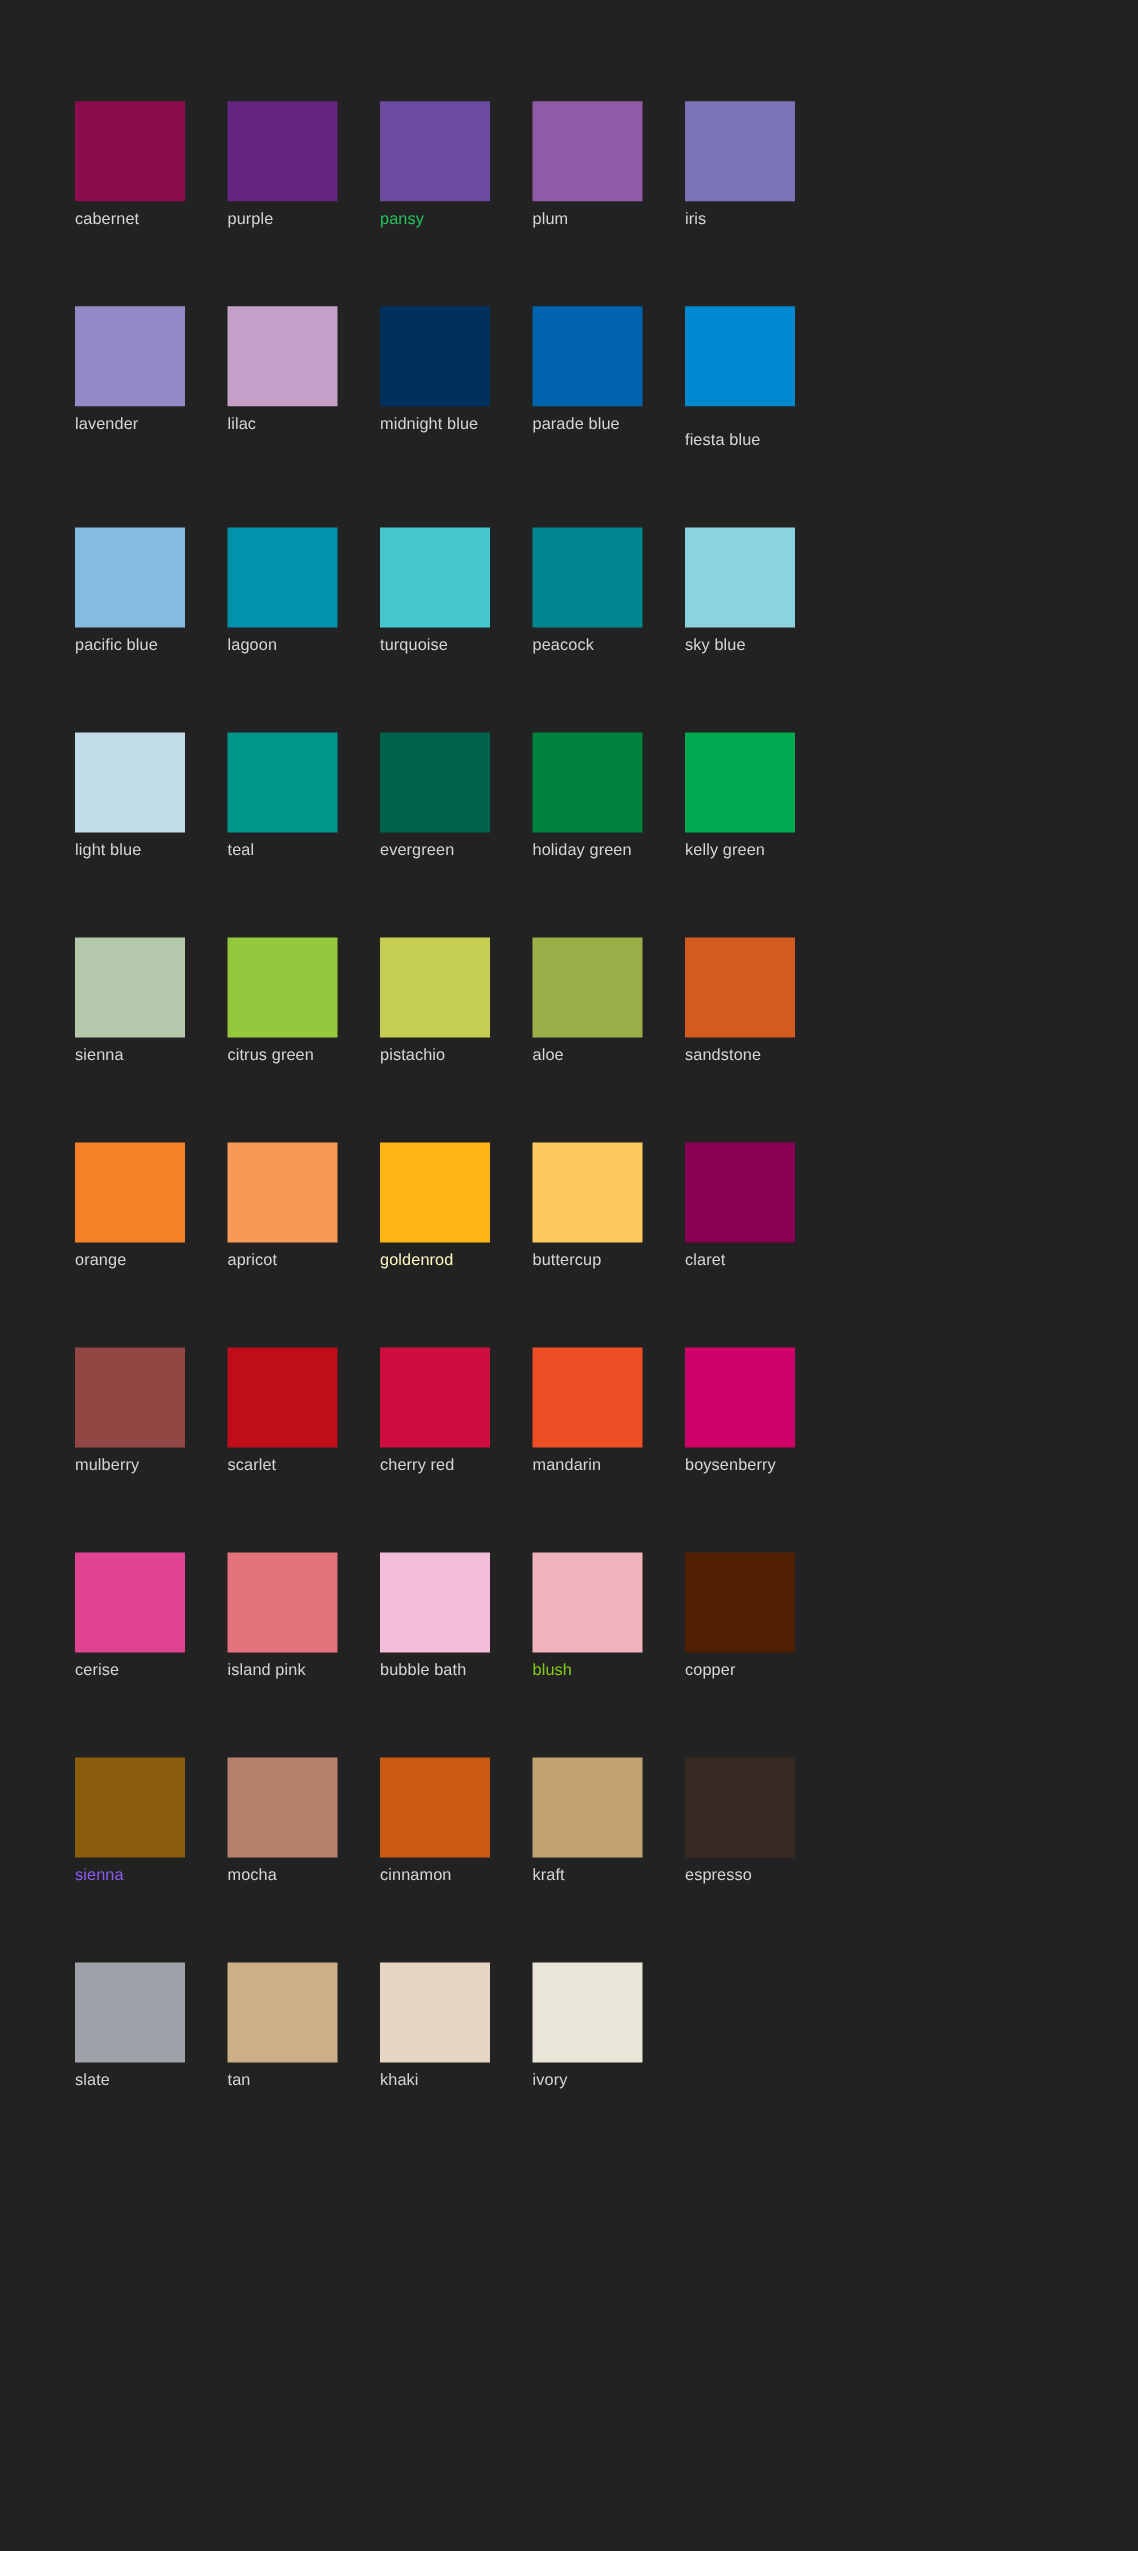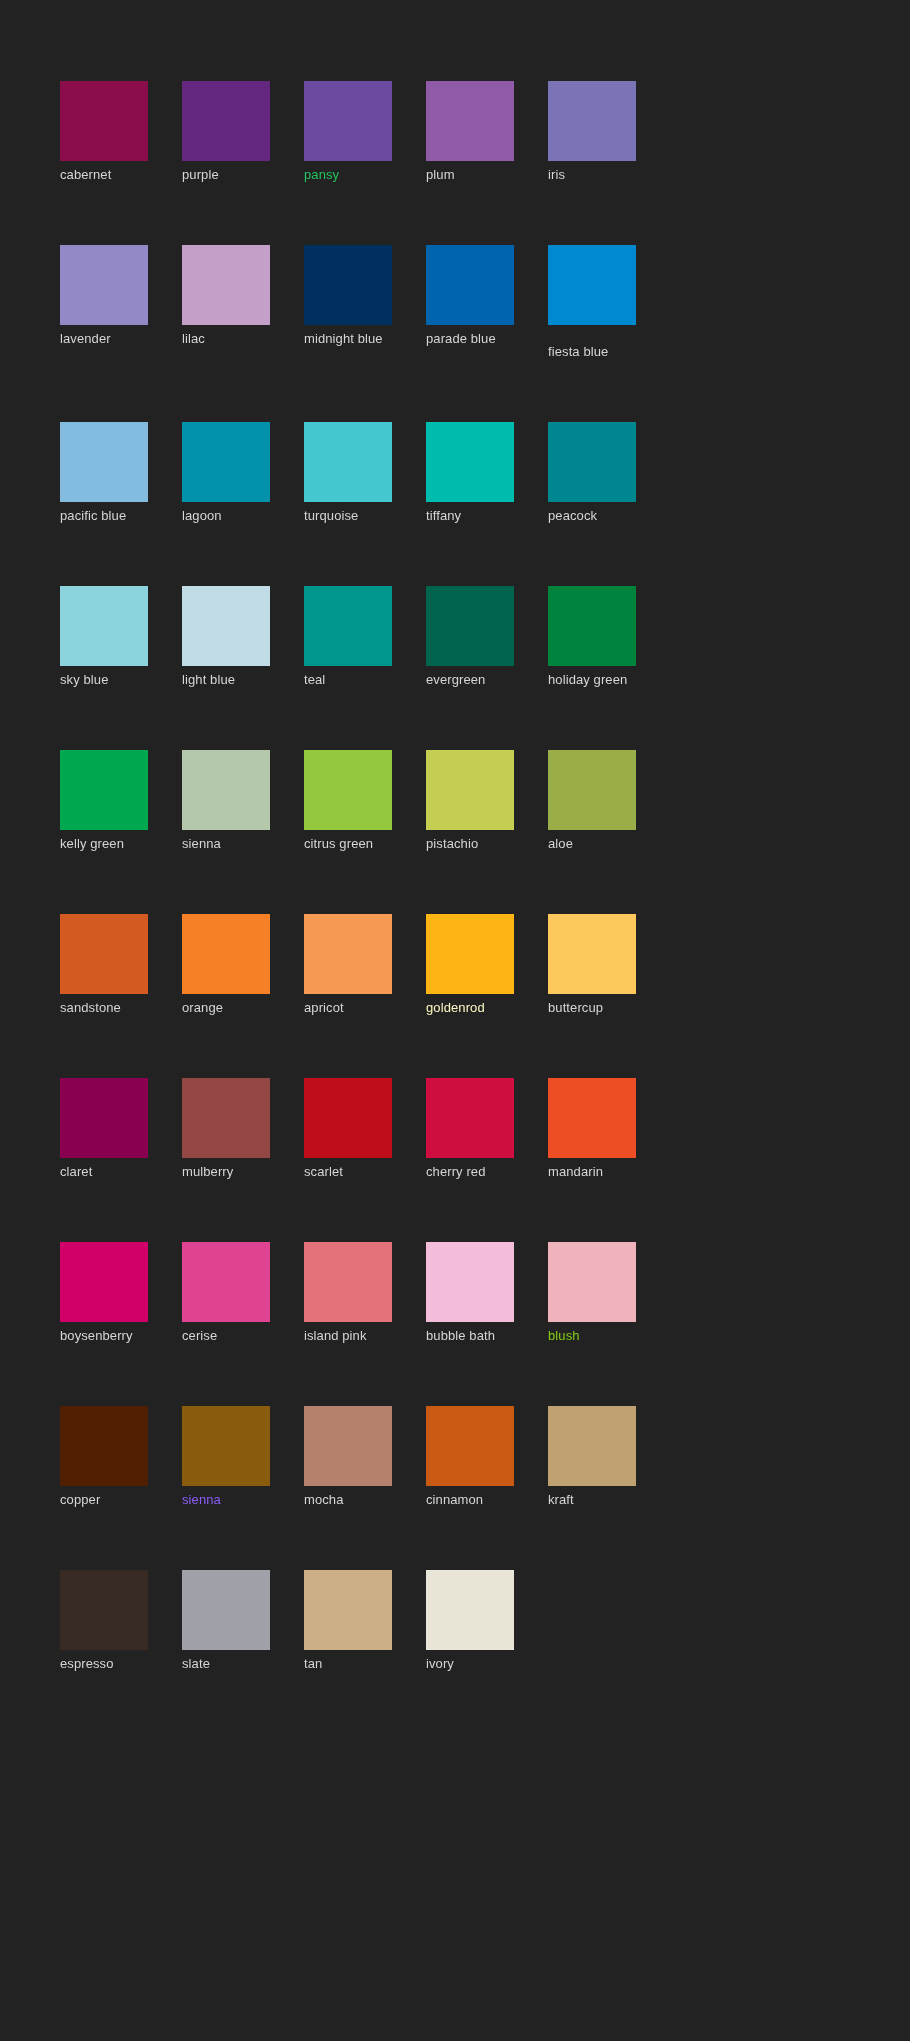--- a/index.html
+++ b/index.html
@@ -93,24 +93,20 @@
     </div>
     <div class="swatch-cell">
       <span class="swatch-chip" style="background-color: rgb(3, 146, 171);"></span>
       <span class="swatch-label" style="color: rgb(214, 214, 214);">lagoon</span>
     </div>
     <div class="swatch-cell">
       <span class="swatch-chip" style="background-color: rgb(69, 199, 208);"></span>
       <span class="swatch-label" style="color: rgb(214, 214, 214);">turquoise</span>
     </div>
     <div class="swatch-cell">
-      <span class="swatch-chip" style="background-color: rgb(0, 188, 174);"></span>
-      <span class="swatch-label" style="color: rgb(214, 214, 214);">tiffany</span>
-    </div>
-    <div class="swatch-cell">
       <span class="swatch-chip" style="background-color: rgb(0, 134, 143);"></span>
       <span class="swatch-label" style="color: rgb(214, 214, 214);">peacock</span>
     </div>
     <div class="swatch-cell">
       <span class="swatch-chip" style="background-color: rgb(139, 212, 221);"></span>
       <span class="swatch-label" style="color: rgb(214, 214, 214);">sky blue</span>
     </div>
     <div class="swatch-cell">
       <span class="swatch-chip" style="background-color: rgb(194, 220, 231);"></span>
       <span class="swatch-label" style="color: rgb(214, 214, 214);">light blue</span>
@@ -231,18 +227,22 @@
       <span class="swatch-chip" style="background-color: rgb(54, 42, 34);"></span>
       <span class="swatch-label" style="color: rgb(214, 214, 214);">espresso</span>
     </div>
     <div class="swatch-cell">
       <span class="swatch-chip" style="background-color: rgb(158, 162, 168);"></span>
       <span class="swatch-label" style="color: rgb(214, 214, 214);">slate</span>
     </div>
     <div class="swatch-cell">
       <span class="swatch-chip" style="background-color: rgb(204, 175, 134);"></span>
       <span class="swatch-label" style="color: rgb(214, 214, 214);">tan</span>
+    </div>
+    <div class="swatch-cell">
+      <span class="swatch-chip" style="background-color: rgb(229, 213, 194);"></span>
+      <span class="swatch-label" style="color: rgb(214, 214, 214);">khaki</span>
     </div>
     <div class="swatch-cell">
       <span class="swatch-chip" style="background-color: rgb(233, 230, 215);"></span>
       <span class="swatch-label" style="color: rgb(214, 214, 214);">ivory</span>
     </div>
   </main>
 
 </body></html>

